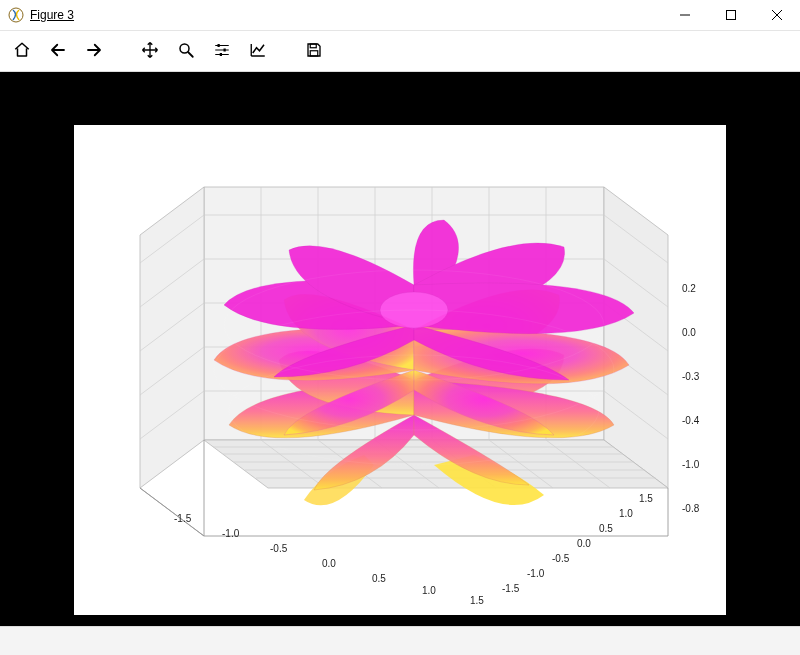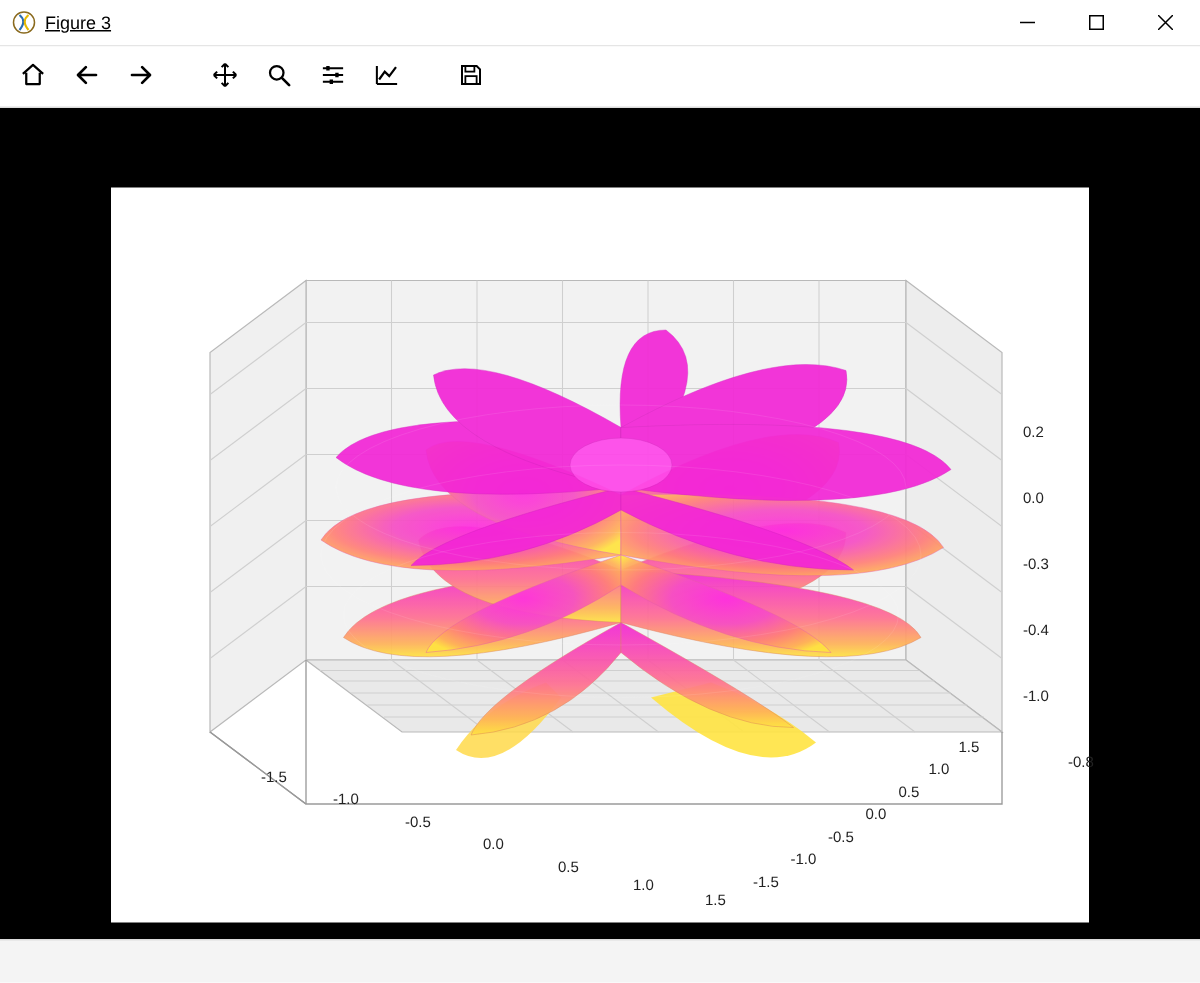--- a/index.html
+++ b/index.html
@@ -309,21 +309,21 @@
         <line x1="130" y1="411" x2="66" y2="363"></line>
         <line x1="594" y1="411" x2="530" y2="363" opacity="0"></line>
       </g>
     </svg>
 
     <div class="ticklabel" style="left:608px; top:158px;">0.2</div>
     <div class="ticklabel" style="left:608px; top:202px;">0.0</div>
     <div class="ticklabel" style="left:608px; top:246px;">-0.3</div>
     <div class="ticklabel" style="left:608px; top:290px;">-0.4</div>
     <div class="ticklabel" style="left:608px; top:334px;">-1.0</div>
-    <div class="ticklabel" style="left:608px; top:378px;margin-left:30px;">-0.8</div>
+    <div class="ticklabel" style="left:608px; top:378px;">-0.8</div>
 
     <div class="ticklabel" style="left:565px; top:368px;">1.5</div>
     <div class="ticklabel" style="left:545px; top:383px;">1.0</div>
     <div class="ticklabel" style="left:525px; top:398px;">0.5</div>
     <div class="ticklabel" style="left:503px; top:413px;">0.0</div>
     <div class="ticklabel" style="left:478px; top:428px;">-0.5</div>
     <div class="ticklabel" style="left:453px; top:443px;">-1.0</div>
     <div class="ticklabel" style="left:428px; top:458px;">-1.5</div>
 
     <div class="ticklabel" style="left:100px; top:388px;">-1.5</div>

